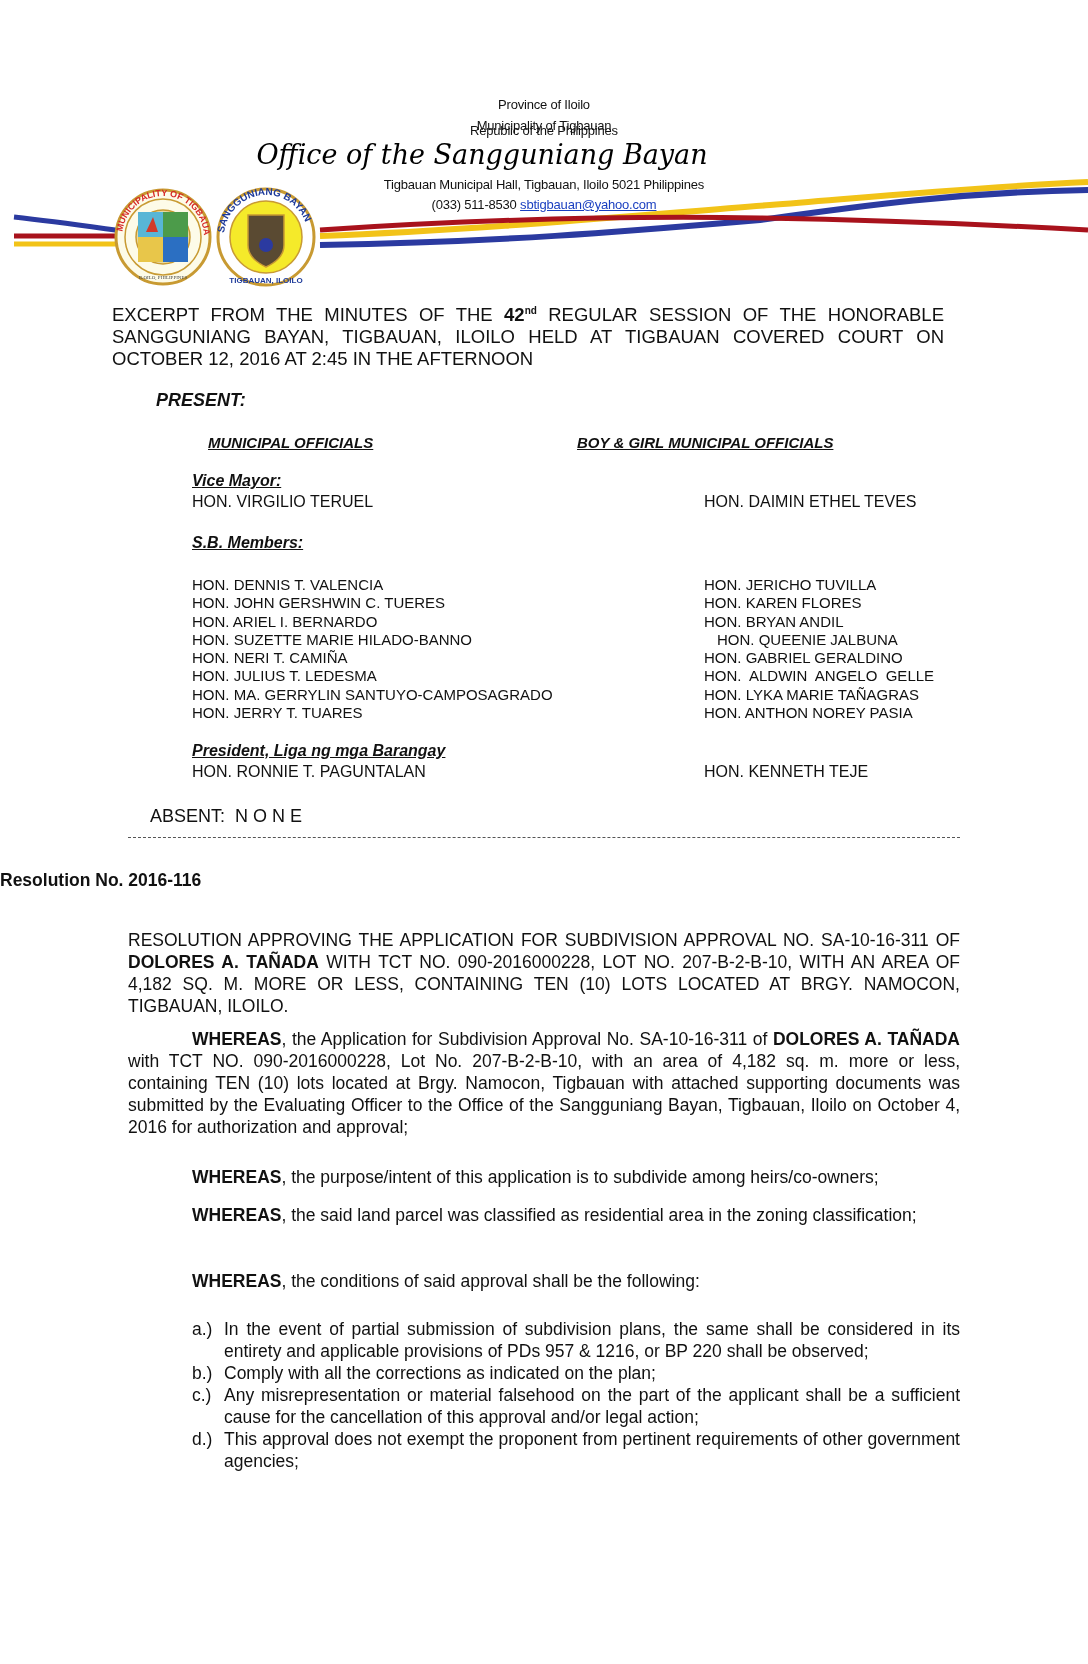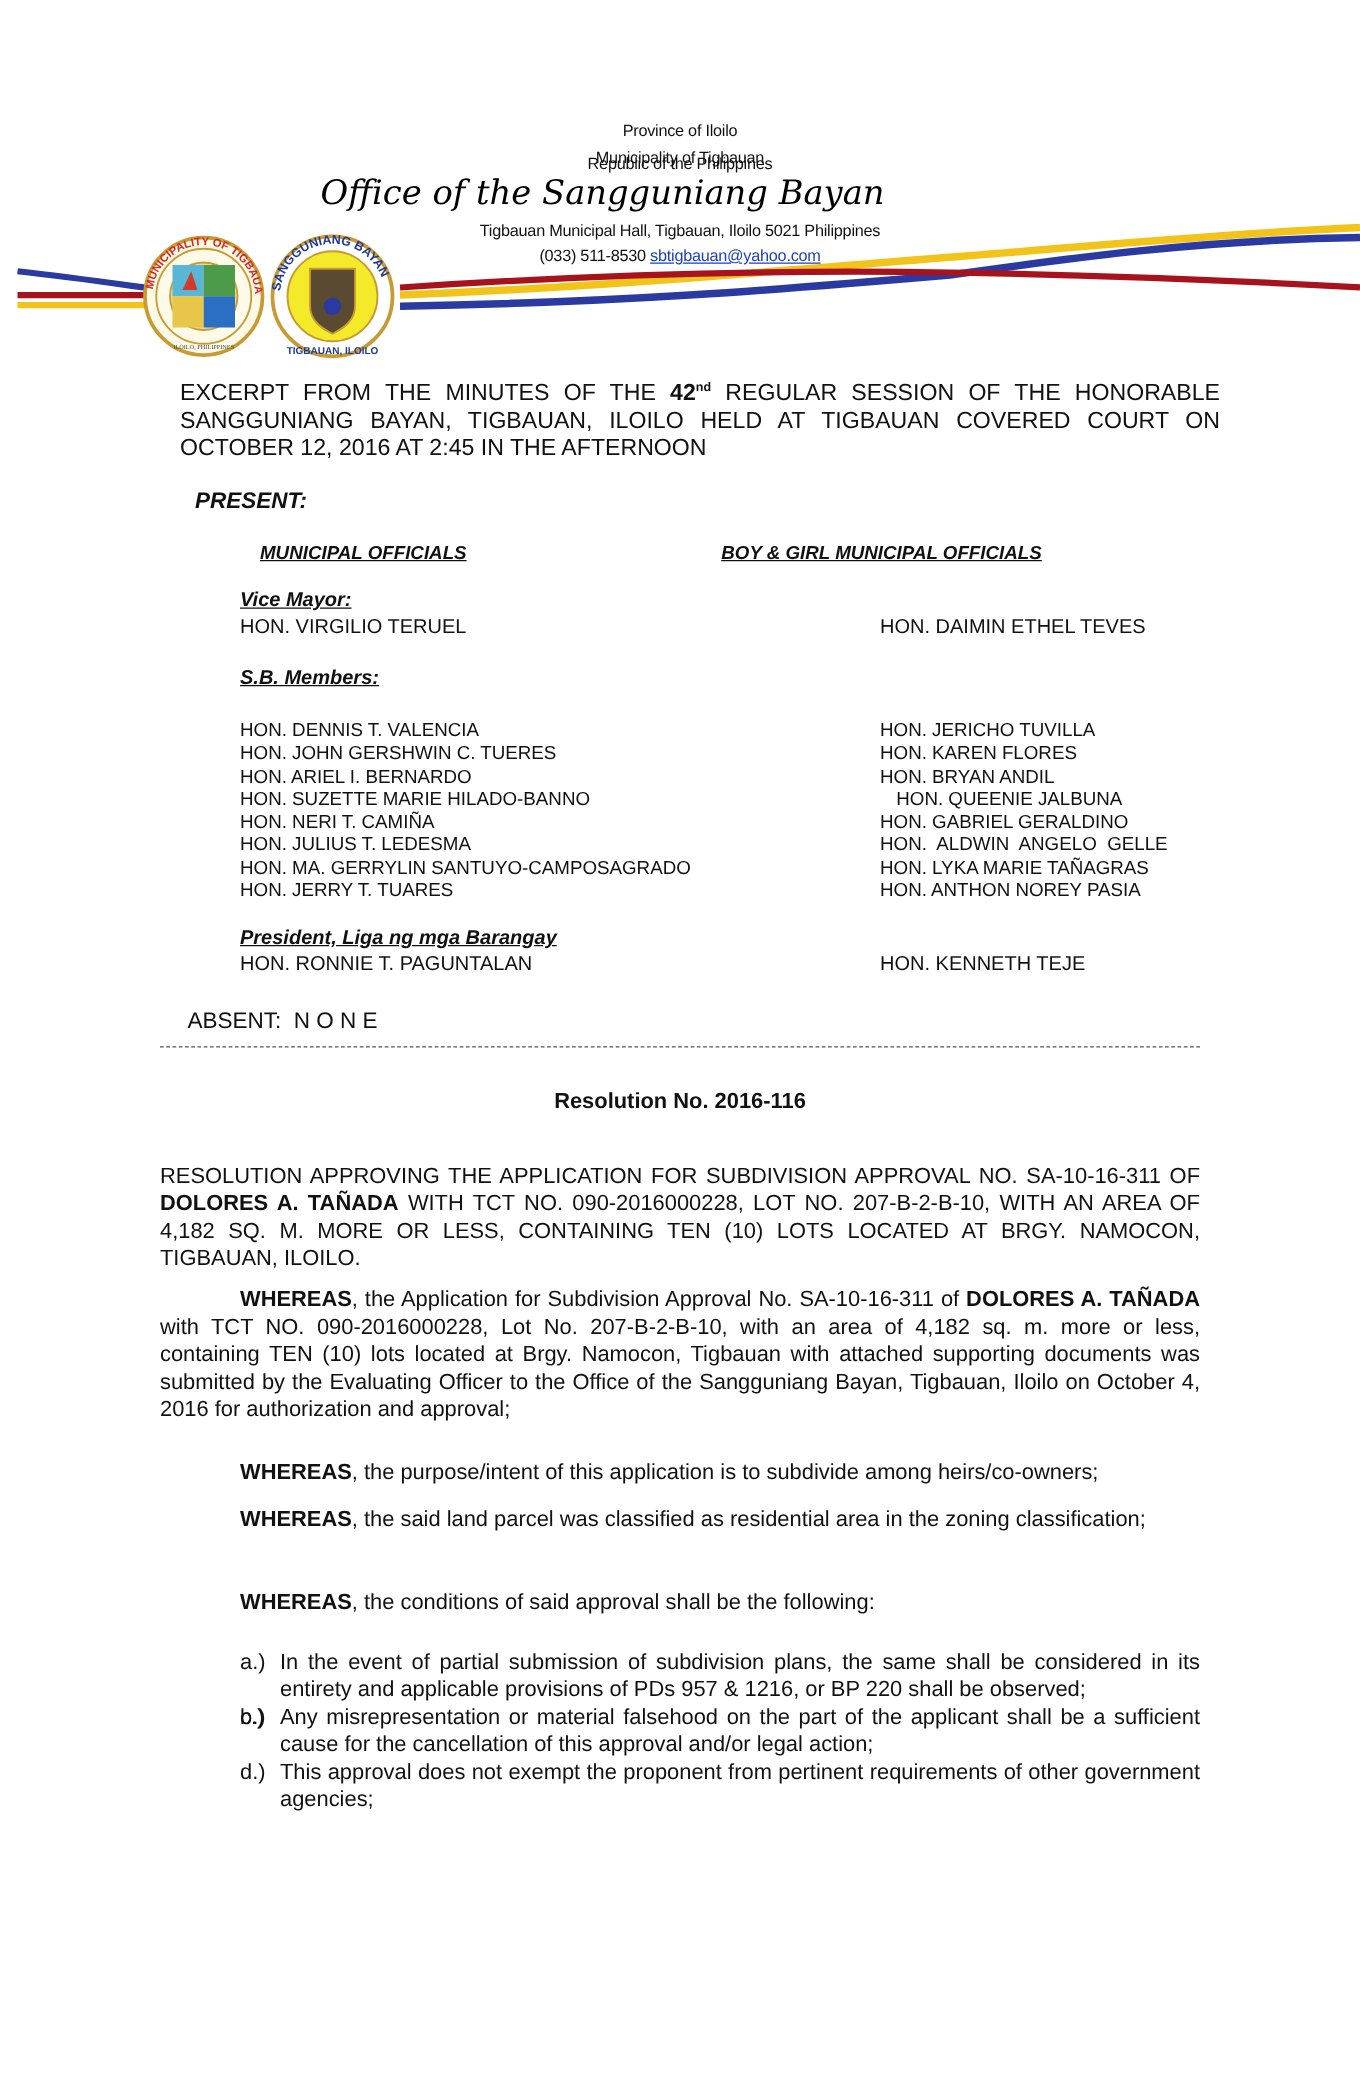--- a/index.html
+++ b/index.html
@@ -4,28 +4,28 @@
   <style>
     html, body { margin: 0; padding: 0; background: #ffffff; }
     body { width: 1088px; height: 1664px; position: relative; overflow: hidden; color: #111; }
     .abs { position: absolute; }
     .hdr-line { position: absolute; left: 0; width: 1088px; text-align: center;
       font-family: "Liberation Sans", sans-serif; font-size: 13px; color: #111; letter-spacing: -0.2px; }
     .hdr-title { position: absolute; left: 0; width: 964px; text-align: center;
       font-family: "DejaVu Serif", serif; font-style: italic; font-size: 27px; color: #000; }
     .hdr-contact a { color: #1a3fc0; text-decoration: underline; }
     .arial { font-family: "Liberation Sans", sans-serif; }
-    .excerpt { left: 144px; width: 832px; font-size: 18.5px; line-height: 22px; text-align: justify; text-align-last: left; }
+    .excerpt { left: 112px; width: 832px; font-size: 18.5px; line-height: 22px; text-align: justify; text-align-last: left; }
     .present { left: 156px; top: 390px; font-size: 18px; font-weight: bold; font-style: italic; }
     .colhead { font-size: 15px; font-weight: bold; font-style: italic; text-decoration: underline; }
     .subhead { font-size: 16px; font-weight: bold; font-style: italic; text-decoration: underline; }
     .name { font-size: 16px; line-height: 18px; white-space: nowrap; }
     .member { font-size: 15px; line-height: 18.3px; white-space: nowrap; }
     .dashline { left: 128px; top: 837px; width: 832px; height: 0; border-top: 1.5px dashed #555; }
-    .res-title { left: 0; width: 1088px; top: 870px; text-align: center; font-size: 17.5px; font-weight: bold; }
+    .res-title { left: 0; width: 1088px; top: 870px; font-size: 17.5px; font-weight: bold; }
     .para { left: 128px; width: 832px; font-size: 17.5px; line-height: 22px; text-align: justify; }
     .indent { text-indent: 64px; }
     .list { left: 192px; width: 768px; font-size: 17.5px; line-height: 22px; }
     .list-item { position: relative; padding-left: 32px; text-align: justify; }
     .list-item .marker { position: absolute; left: 0; top: 0; }
     b { font-weight: bold; }
   </style>
 </head>
 <body>
 
@@ -152,20 +152,21 @@
   <b>WHEREAS</b><span>, the conditions of said approval shall be the following:</span>
 </div>
 
 <div class="abs list arial" style="top:1318px;">
   <div class="list-item">
     <span class="marker">a.)</span>
     <span>In the event of partial submission of subdivision plans, the same shall be considered in its entirety and applicable provisions of PDs 957 &amp; 1216, or BP 220 shall be observed;</span>
   </div>
   <div class="list-item">
     <span class="marker">b.)</span>
+    <span>Comply with all the corrections as indicated on the plan;</span>
   </div>
   <div class="list-item">
     <span class="marker">c.)</span>
     <span>Any misrepresentation or material falsehood on the part of the applicant shall be a sufficient cause for the cancellation   of this approval and/or legal action;</span>
   </div>
   <div class="list-item">
     <span class="marker">d.)</span>
     <span>This approval does not exempt the proponent from pertinent requirements of other government agencies;</span>
   </div>
 </div>

